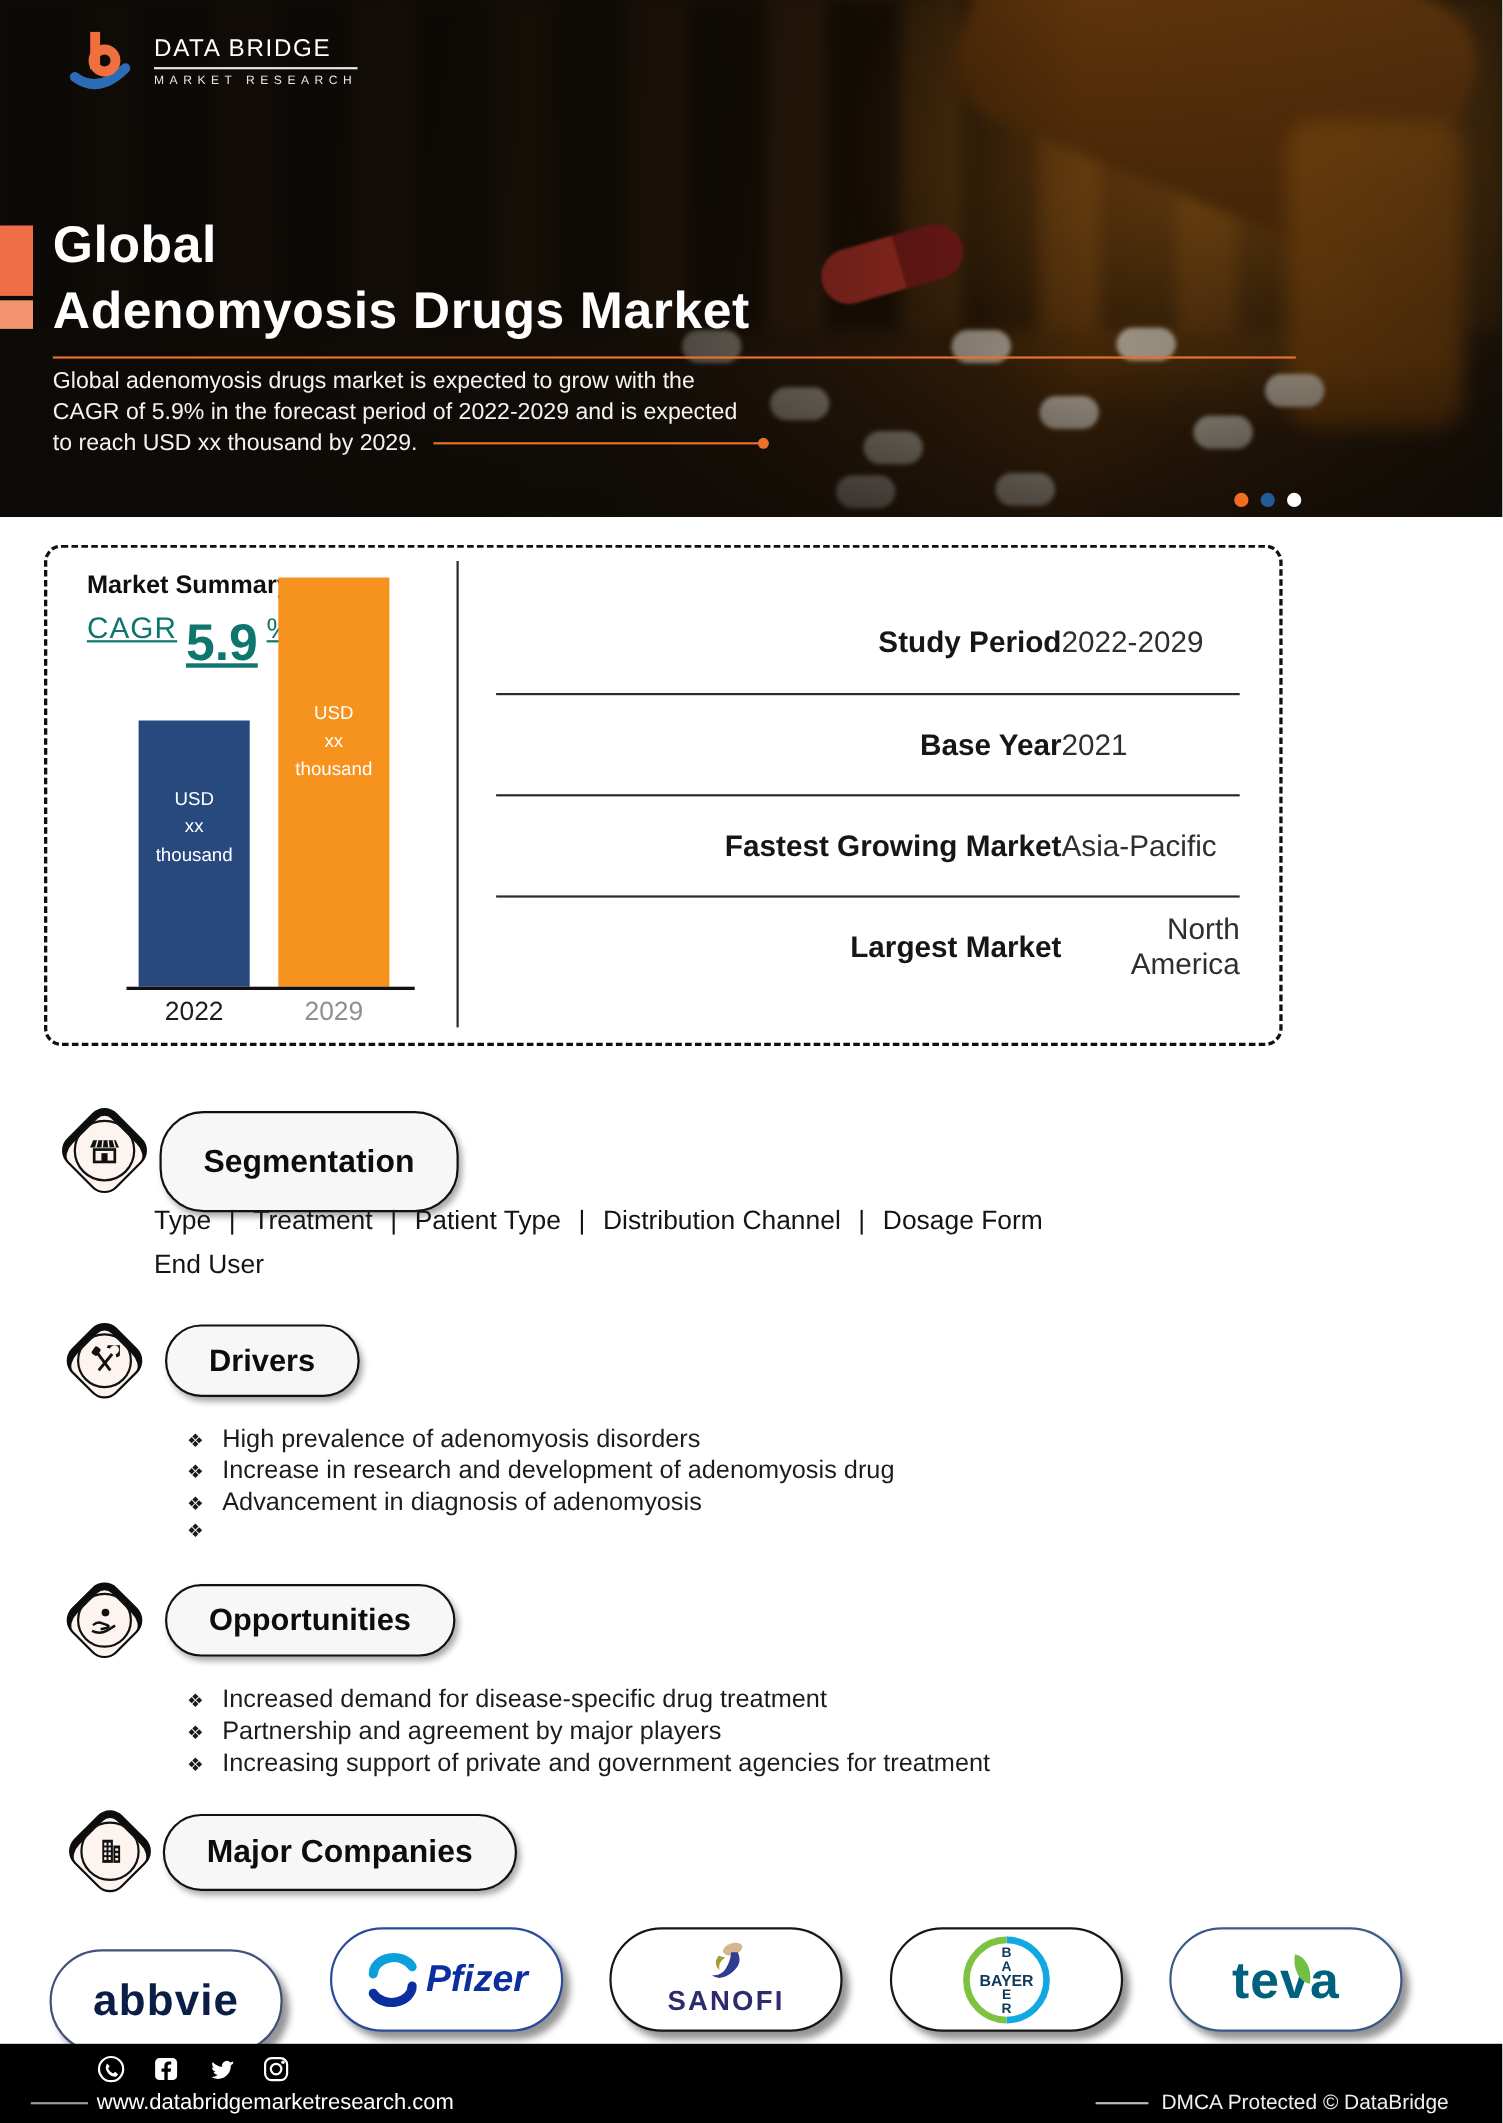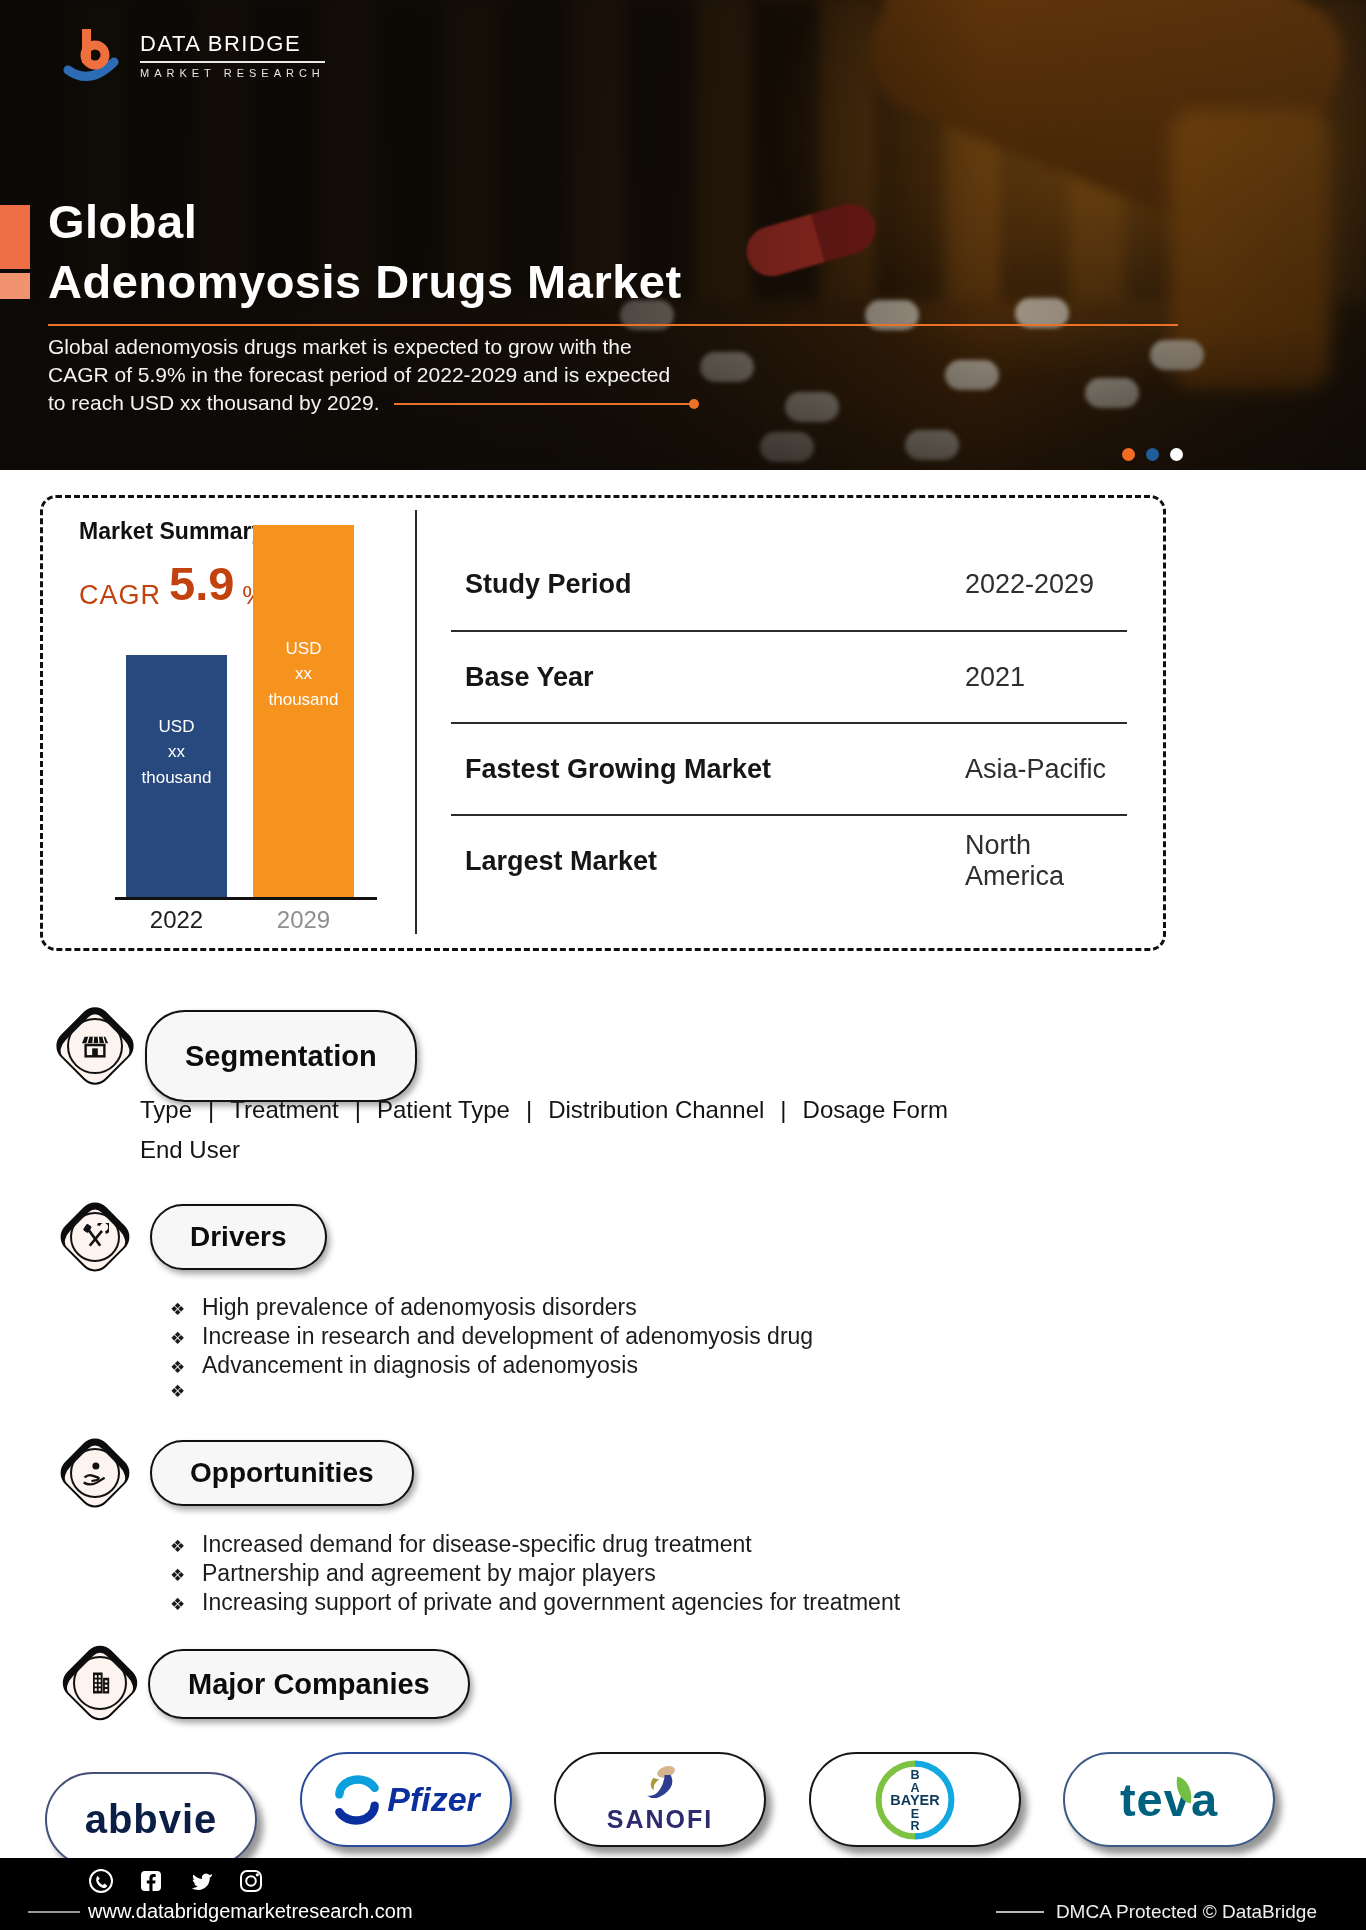--- a/index.html
+++ b/index.html
@@ -42,35 +42,35 @@
                vertical-align:middle; position:relative; }
   .lead-line::after { content:""; position:absolute; right:-5px; top:-4px; width:10px; height:10px;
                       border-radius:50%; background:#e8722a; }
   .dots { position:absolute; left:1122px; top:448px; display:flex; gap:11px; }
   .dot { width:13px; height:13px; border-radius:50%; }
 
   
   .summary-box { position:absolute; left:40px; top:495px; width:1126px; height:456px;
                  border:3px dashed #101010; border-radius:16px; background:#fff; }
   .ms-title { position:absolute; left:36px; top:20px; font-size:23px; font-weight:700; color:#101010; }
-  .cagr { position:absolute; left:36px; top:58px; display:flex; align-items:flex-end; gap:8px; color:#c2410c; }
+  .cagr { position:absolute; left:36px; top:58px; display:flex; align-items:flex-start; gap:8px; color:#0f766e;text-decoration:underline; }
   .cagr-l { font-size:27px; letter-spacing:1px; }
   .cagr-v { font-size:47px; font-weight:700; }
   .cagr-u { font-size:26px; }
   .bar { position:absolute; width:101px; }
   .bar.b1 { left:83px;  bottom:51px; }
   .bar.b2 { left:210px; bottom:51px; }
   .bar-label { position:absolute; left:0; right:0; top:40%; transform:translateY(-50%);
                color:#fff; font-size:17px; line-height:1.5; text-align:center; white-space:pre-line; }
   .axis { position:absolute; left:72px; top:399px; width:262px; height:3px; background:#111; }
   .cat { position:absolute; top:408px; width:101px; text-align:center; font-size:24px; }
   .cat.c1 { left:83px; color:#1d1d1d; }
   .cat.c2 { left:210px; color:#8f8f8f; }
   .vsep { position:absolute; left:372px; top:12px; bottom:14px; width:2px; background:#2a2a2a; }
-  .rows { position:absolute; left:408px; top:40px; right:36px; }
+  .rows { position:absolute; left:408px; top:40px; right:36px;text-align:right; }
   .srow { display:flex; align-items:center; height:92px; padding-left:14px; }
   .srow + .srow { border-top:2px solid #2b2b2b; }
   .srow .lbl { flex:0 0 500px; font-size:27px; font-weight:600; color:#161616; }
   .srow .val { font-size:27px; color:#2e2e2e; }
 
   
   .dia { position:absolute; background:#fdf4ef; border-style:solid; border-color:#0d0d0d;
          border-width:7px 2px 2px 7px; border-radius:16px; transform:rotate(45deg); }
   .icircle { position:absolute; border:2px solid #111; border-radius:50%; background:transparent;
              display:flex; align-items:center; justify-content:center; }

